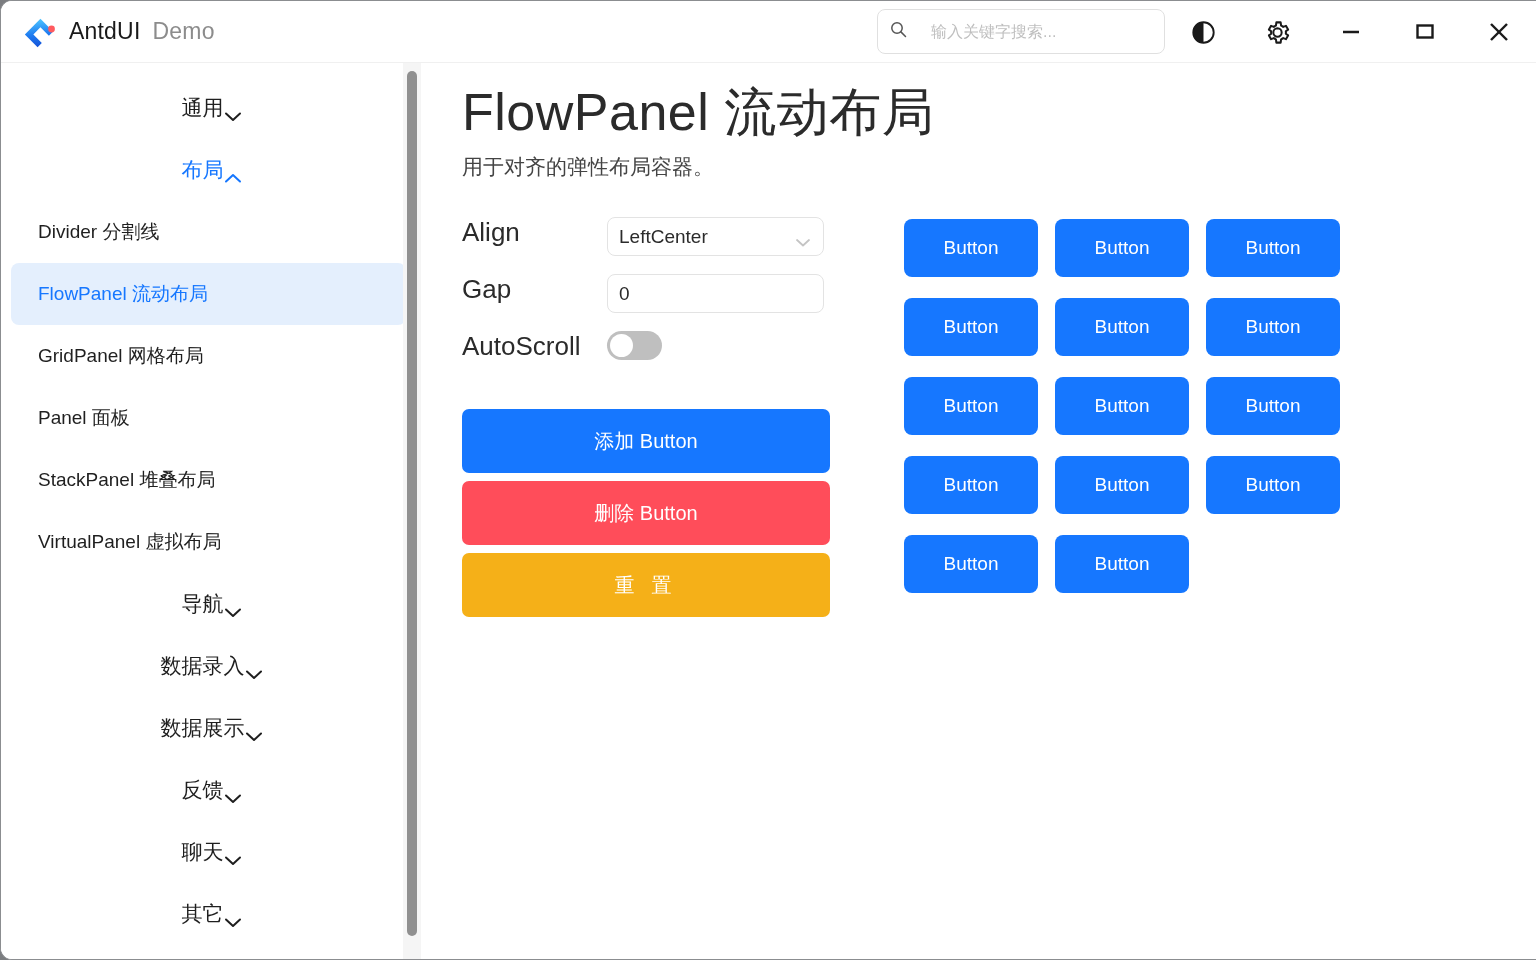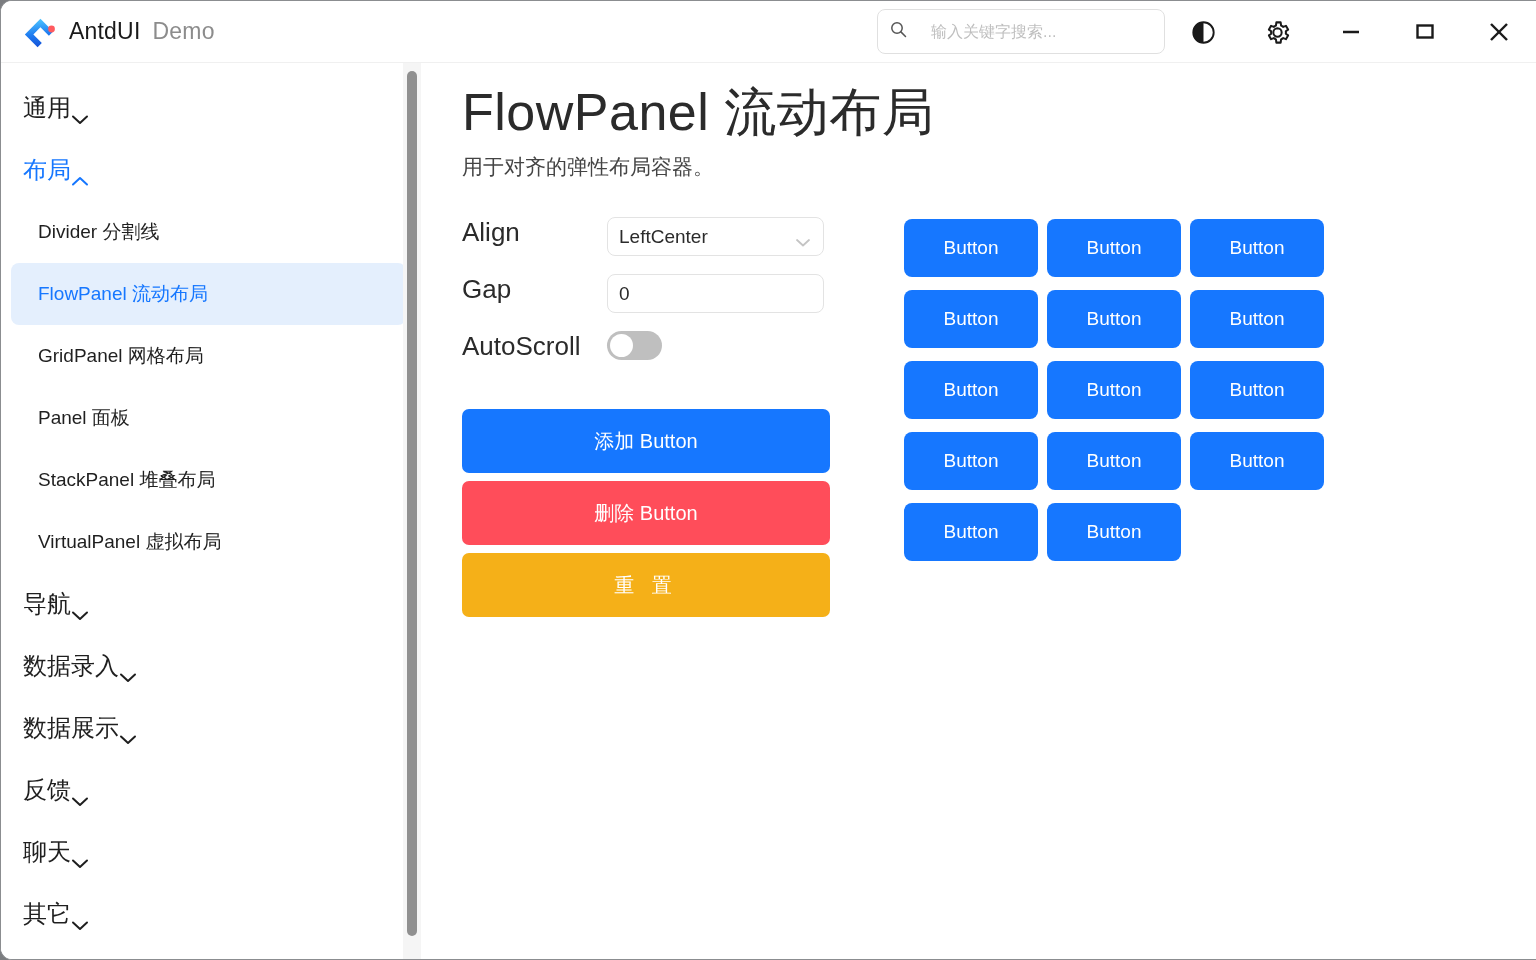--- a/index.html
+++ b/index.html
@@ -106,23 +106,23 @@
     min-width: 421px;
     background: #ffffff;
     position: relative;
     overflow: hidden;
     padding-top: 14px;
   }
   .nav-group-header {
     height: 62px;
     display: flex;
     align-items: center;
-    justify-content: flex-start;
+    justify-content: center;
     padding: 0 22px 0 22px;
-    font-size: 24px;
+    font-size: 21px;
     color: #1f1f1f;
     cursor: pointer;
     user-select: none;
   }
   .nav-group-header.open { color: #1677ff; }
   .nav-item {
     height: 62px;
     margin: 0 16px 0 10px;
     border-radius: 8px;
     display: flex;
@@ -244,33 +244,33 @@
     border-radius: 7px;
     color: #fff;
     font-size: 20px;
     font-family: inherit;
     cursor: pointer;
     display: block;
     margin-top: 8px;
   }
   #btn-add   { background: #1677ff; margin-top: 21px; }
   #btn-del   { background: #ff4d5a; }
-  #btn-reset { background: #f5b018; letter-spacing: 6px; }
+  #btn-reset { background: #f5b018; letter-spacing: 6px; font-family: Liberation Serif, serif; }
 
   
   #flow-col {
     flex: 1;
     padding-left: 34px;
     padding-top: 2px;
     min-width: 0;
   }
   #flow-panel {
     display: flex;
     flex-wrap: wrap;
-    gap: 0px;
+    gap: 8px;
     width: 566px;
   }
   .flow-btn {
     width: 134px;
     height: 58px;
     margin: 0 9px 13px 0;
     border: none;
     border-radius: 8px;
     background: #1677ff;
     color: #fff;

